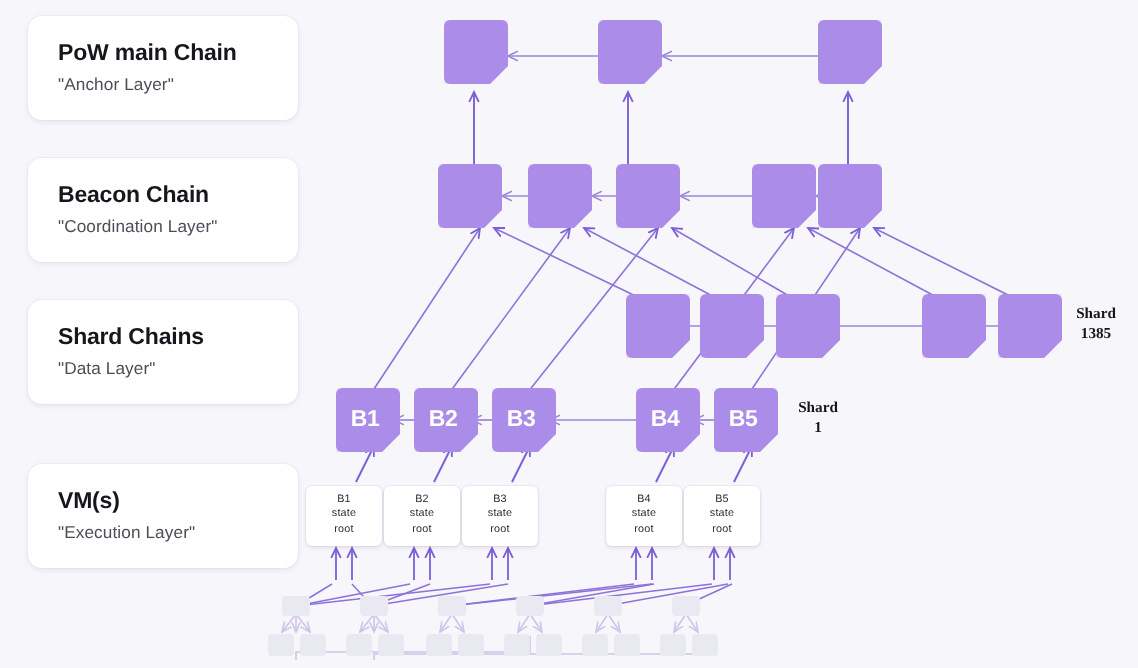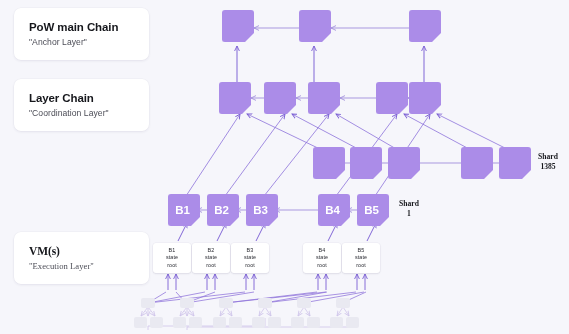--- a/index.html
+++ b/index.html
@@ -76,24 +76,28 @@
 </head>
 <body>
 
 <div id="stage">
 
   <div class="layer-card" style="top:8px;">
     <div class="layer-title">PoW main Chain</div>
     <div class="layer-sub">"Anchor Layer"</div>
   </div>
   <div class="layer-card" style="top:79px;">
-    <div class="layer-title">Layer Chain</div>
+    <div class="layer-title">Beacon Chain</div>
     <div class="layer-sub">"Coordination Layer"</div>
   </div>
-  <div class="layer-card" style="top:232px;font-family:Liberation Serif, serif;">
+  <div class="layer-card" style="top:150px;">
+    <div class="layer-title">Shard Chains</div>
+    <div class="layer-sub">"Data Layer"</div>
+  </div>
+  <div class="layer-card" style="top:232px;">
     <div class="layer-title">VM(s)</div>
     <div class="layer-sub">"Execution Layer"</div>
   </div>
 
   <svg class="edges" viewBox="0 0 569 334">
     <defs>
       <marker id="ah" markerWidth="6" markerHeight="6" refX="5" refY="3" orient="auto" markerUnits="userSpaceOnUse">
         <path d="M0,0.6 L5,3 L0,5.4" fill="none" stroke="#7b5fd4" stroke-width="0.9"></path>
       </marker>
       <marker id="ahl" markerWidth="6" markerHeight="6" refX="5" refY="3" orient="auto" markerUnits="userSpaceOnUse">

